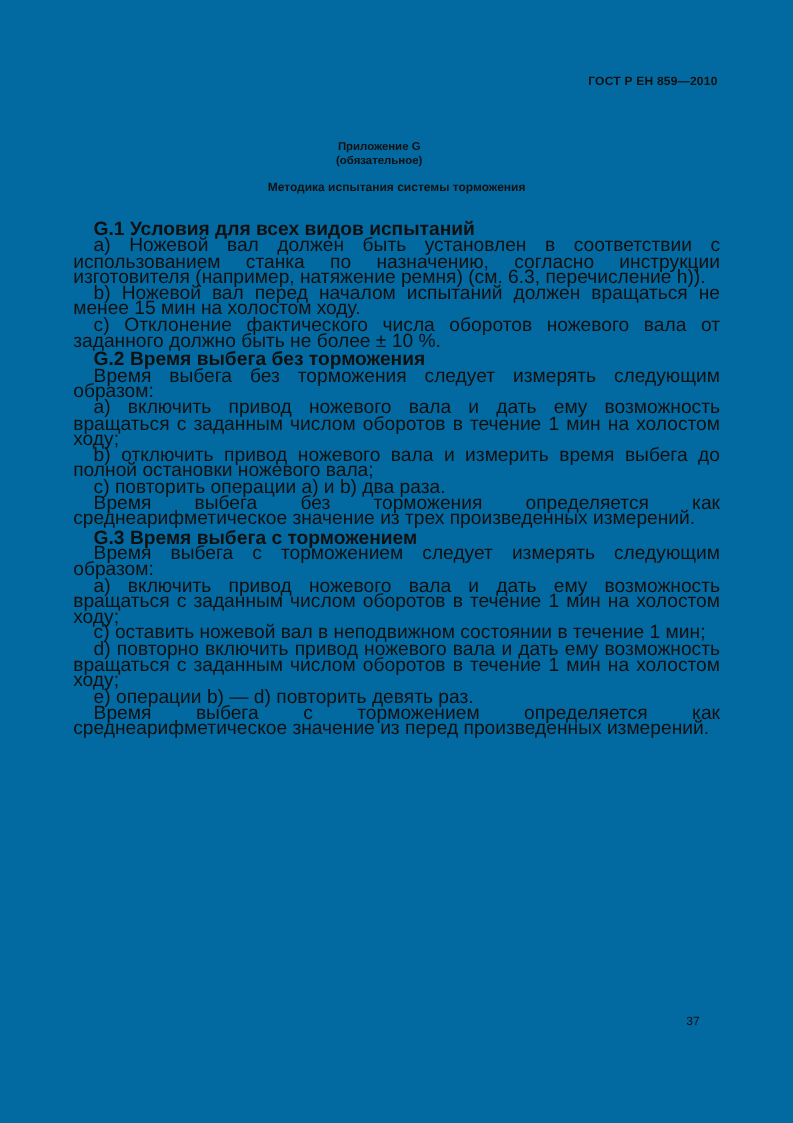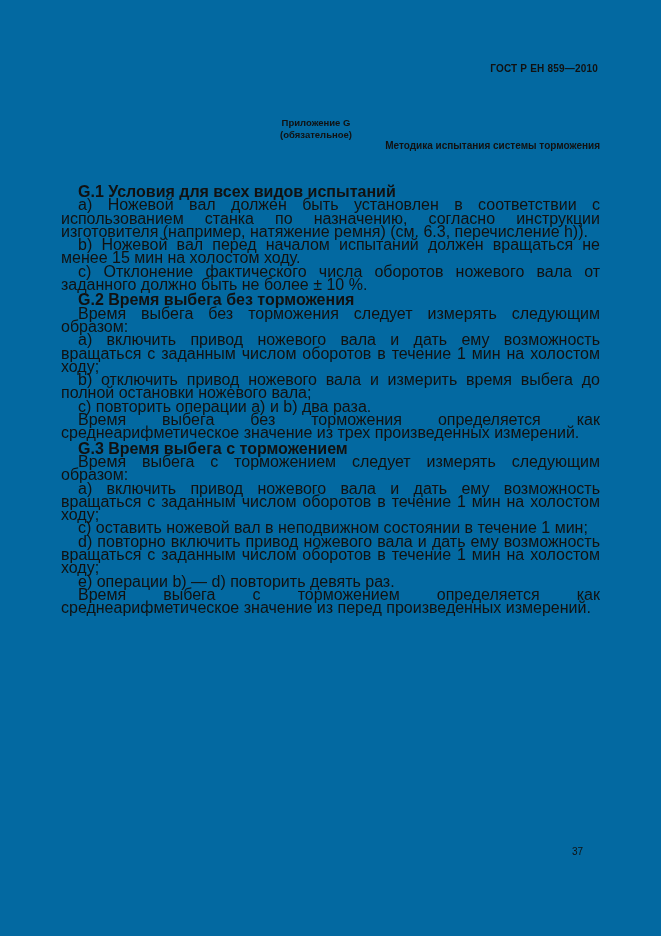--- a/index.html
+++ b/index.html
@@ -30,24 +30,24 @@
     left: 61px;
     width: 510px;
     text-align: center;
     font-size: 9.5px;
     font-weight: bold;
     line-height: 12px;
     margin-top: 20px;
   }
   .doc-title {
     position: absolute;
-    top: 140px;
+    top: 151px;
     left: 61px;
     width: 539px;
-    text-align: right;
+    text-align: center;
     font-size: 10px;
     font-weight: bold;
   }
   .content {
     position: absolute;
     top: 183px;
     left: 61px;
     width: 539px;
     font-size: 16px;
     line-height: 13.3px;

